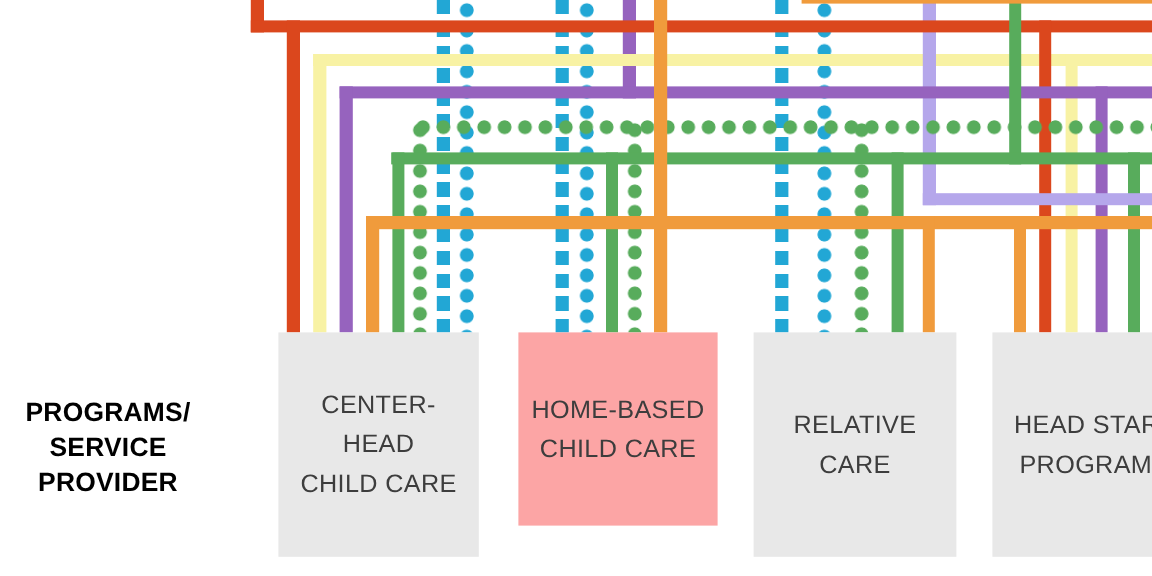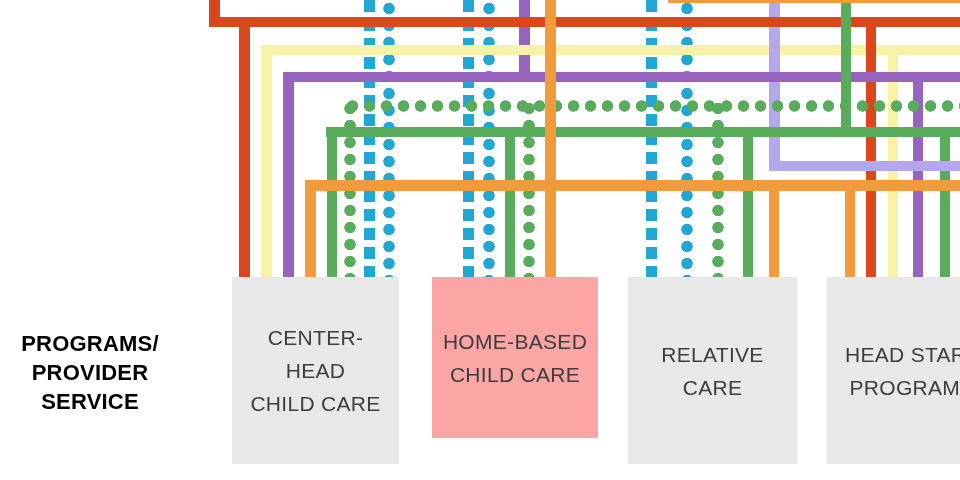--- a/index.html
+++ b/index.html
@@ -105,16 +105,16 @@
       </div>
       <div class="provider-box" style="left: 827px; top: 277px; width: 170px; height: 187px; background: rgb(232, 232, 232);">
         <div class="provider-label" style="color: rgb(61, 61, 61);">
           <div>HEAD START</div>
           <div>PROGRAMS</div>
         </div>
       </div>
     </div>
   <div id="program-label">
     <div>PROGRAMS/</div>
+    <div>SERVICE</div>
     <div>PROVIDER</div>
-    <div>SERVICE</div>
   </div>
 </div>
 
 </body></html>

